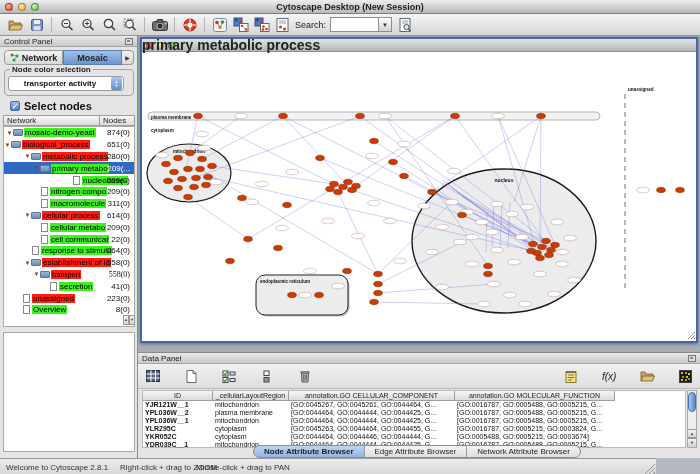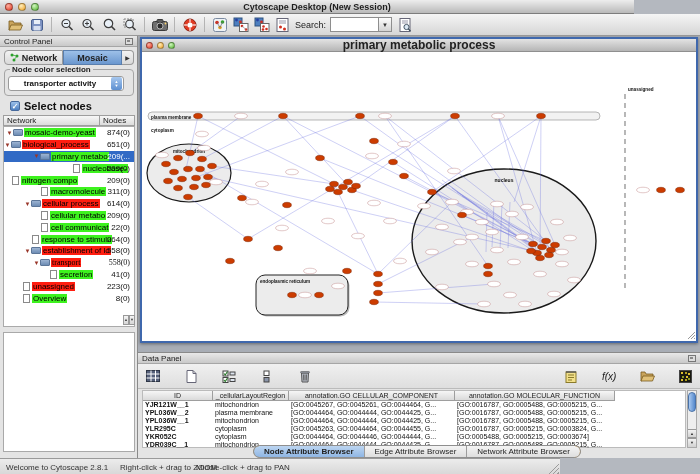--- a/index.html
+++ b/index.html
@@ -1,20 +1,20 @@
 <!DOCTYPE html>
 <html><head>
 <meta charset="utf-8">
 <style>
 *{margin:0;padding:0;box-sizing:border-box}
 html,body{width:700px;height:474px;overflow:hidden}
 body{font-family:"Liberation Sans",sans-serif;background:#b4b8bf;position:relative;font-size:9px;color:#111;-webkit-font-smoothing:antialiased}
 .abs{position:absolute}
 
-#titlebar{left:0;top:0;width:634px;height:14px;background:linear-gradient(#ededed,#b9b9b9);border-bottom:1px solid #7d7d7d;display:flex;align-items:center;z-index:50}
+#titlebar{left:0;top:0;width:700px;height:14px;background:linear-gradient(#ededed,#b9b9b9);border-bottom:1px solid #7d7d7d;display:flex;align-items:center;z-index:50}
 .tl{width:8px;height:8px;border-radius:50%;margin-left:5px;border:1px solid rgba(0,0,0,.35)}
 .tl.r{background:radial-gradient(circle at 35% 30%,#ffb0a0,#e0351f)}
 .tl.y{background:radial-gradient(circle at 35% 30%,#ffeebb,#f0a226)}
 .tl.g{background:radial-gradient(circle at 35% 30%,#d2f7c0,#53b52e)}
 #titlebar .title{position:absolute;left:0;right:0;text-align:center;font-weight:bold;font-size:9px;color:#1d1d1d}
 
 #toolbar{left:0;top:14px;width:700px;height:22px;background:linear-gradient(#f5f5f5,#d6d6d6);border-bottom:1px solid #979797;display:flex;align-items:center;padding:0 5px;z-index:50}
 .tbtn{width:21px;height:19px;display:flex;align-items:center;justify-content:center;flex:none}
 .tsep{width:1px;height:15px;background:#b4b4b4;margin:0 4px;flex:none}
 .searchlbl{font-size:9px;color:#222;margin:0 4px 0 2px;flex:none}
@@ -56,21 +56,21 @@
 .tval{position:absolute;right:4px;font-size:8px;color:#111}
 .trow.sel .tval{color:#fff}
 #tree-arrows{left:123px;top:279px;width:12px;height:10px;display:flex}
 #tree-arrows div{flex:1;border:1px solid #999;background:linear-gradient(#f4f4f4,#d6d6d6);font-size:4px;color:#444;text-align:center;line-height:8px}
 #birdseye{left:3px;top:296px;width:132px;height:120px;background:#fff;border:1px solid #a9a9a9;box-shadow:inset 0 0 0 1px #fff}
 
 #desktop{left:138px;top:36px;width:562px;height:422px;background:#a8adb5;z-index:10}
 #netwin{position:absolute;left:2px;top:1px;width:558px;height:306px;border:2px solid #3f68ad;background:#fff;box-shadow:0 1px 3px rgba(0,0,0,.4)}
 #netwin .wtitle{height:13px;background:linear-gradient(#e3e3e3,#b5b5b5);border-bottom:1px solid #8f8f8f;display:flex;align-items:center;position:relative}
 #netwin .wtitle .tl{width:7px;height:7px;margin-left:4px}
-#netwin .wtitle .wt{position:absolute;left:0;right:0;text-align:center;font-size:12px;font-weight:bold;color:#222}
+#netwin .wtitle .wt{position:absolute;left:0;right:0;font-size:14px;font-weight:bold;color:#222}
 #netcanvas{width:100%;height:289px;display:block;background:#fff}
 
 #peek{left:138px;top:344px;width:562px;height:8px;background:#cdd0d4;overflow:hidden;z-index:9}
 .peek-blue{position:absolute;top:0;height:8px;background:linear-gradient(#6f94c8,#3f68ad)}
 .peek-sliver{position:absolute;top:0;height:8px;background:#f4f4f4;border-top:1px solid #9a9a9a}
 
 #data-panel{left:138px;top:352px;width:562px;height:106px;background:#e4e4e4;border-top:1px solid #8a8a8a;z-index:40}
 #dp-toolbar{position:absolute;left:0;top:11px;width:562px;height:25px;background:linear-gradient(#f0f0f0,#dedede);border-bottom:1px solid #bbb;display:flex;align-items:center;padding:0 6px;gap:20px}
 .dbtn{width:18px;height:18px;display:flex;align-items:center;justify-content:center;flex:none}
 #dp-grid{position:absolute;left:4px;top:37px;width:544px;height:58px;background:#fff;border:1px solid #bbb}
@@ -80,21 +80,21 @@
 .grow div{font-size:7px;line-height:8px;white-space:nowrap;overflow:hidden;flex:none;padding-left:2px;color:#111}
 .grow .c0{font-weight:bold}
 #dp-scroll{position:absolute;left:549px;top:37px;width:10px;height:58px;border:1px solid #aaa;background:#eee}
 #dp-scroll .thumb{position:absolute;left:0px;top:1px;width:8px;height:20px;border-radius:4px;background:linear-gradient(90deg,#a9c9f0,#5488cc);border:1px solid #4a72a8}
 #dp-scroll .ar{position:absolute;left:0;width:8px;height:9px;background:linear-gradient(#f2f2f2,#d2d2d2);border-top:1px solid #999;font-size:4px;text-align:center;line-height:8px;color:#333}
 #dp-tabs{position:absolute;left:115px;top:92px;height:13px;display:flex;border:1px solid #8f8f8f;border-radius:7px;overflow:hidden;background:#a16207}
 .dp-tab{padding:0 10px;font-size:8px;color:#222;display:flex;align-items:center;border-right:1px solid #9c9c9c;background:linear-gradient(#f4f4f4,#dedede)}
 .dp-tab:last-child{border-right:none}
 .dp-tab.sel{background:linear-gradient(#bcd5f1,#8fb6e4);font-weight:bold}
 
-#statusbar{left:0;top:458px;width:560px;height:16px;background:linear-gradient(#ececec,#d8d8d8);border-top:1px solid #9a9a9a;z-index:60}
+#statusbar{left:0;top:458px;width:656px;height:16px;background:linear-gradient(#ececec,#d8d8d8);border-top:1px solid #9a9a9a;z-index:60}
 #statusbar span{position:absolute;top:4px;font-size:8px;color:#333}
 #grip{position:absolute;right:1px;bottom:1px;width:11px;height:11px;background:repeating-linear-gradient(135deg,transparent 0 2px,#9a9a9a 2px 3px);clip-path:polygon(100% 0,100% 100%,0 100%)}
 
 svg text{font-family:"Liberation Sans",sans-serif}
 </style>
 </head>
 <body>
 
 <div id="titlebar" class="abs">
   <span class="tl r"></span>
@@ -267,33 +267,39 @@
         <span class="fold"></span>
         <span class="chip green">mosaic-demo-yeast</span>
         <span class="tval">874(0)</span>
       </div>
       <div class="trow" style="">
         <span class="exp">▼</span>
         <span class="fold"></span>
         <span class="chip red">biological_process</span>
         <span class="tval">651(0)</span>
       </div>
+      <div class="trow" style="padding-left: 20px;">
+        <span class="exp">▼</span>
+        <span class="fold"></span>
+        <span class="chip red">metabolic process</span>
+        <span class="tval">280(0)</span>
+      </div>
       <div class="trow sel" style="padding-left: 29px;">
         <span class="exp">▼</span>
         <span class="fold"></span>
         <span class="chip green">primary metabo</span>
         <span class="tval">209(...</span>
       </div>
       <div class="trow" style="padding-left: 61px;">
         <span class="exp"></span>
         <span class="file"></span>
         <span class="chip green">nucleobase-</span>
         <span class="tval">209(0)</span>
       </div>
-      <div class="trow" style="">
+      <div class="trow" style="padding-left: 29px;">
         <span class="exp"></span>
         <span class="file"></span>
         <span class="chip green">nitrogen compo</span>
         <span class="tval">209(0)</span>
       </div>
       <div class="trow" style="padding-left: 29px;">
         <span class="exp"></span>
         <span class="file"></span>
         <span class="chip green">macromolecule</span>
         <span class="tval">311(0)</span>

